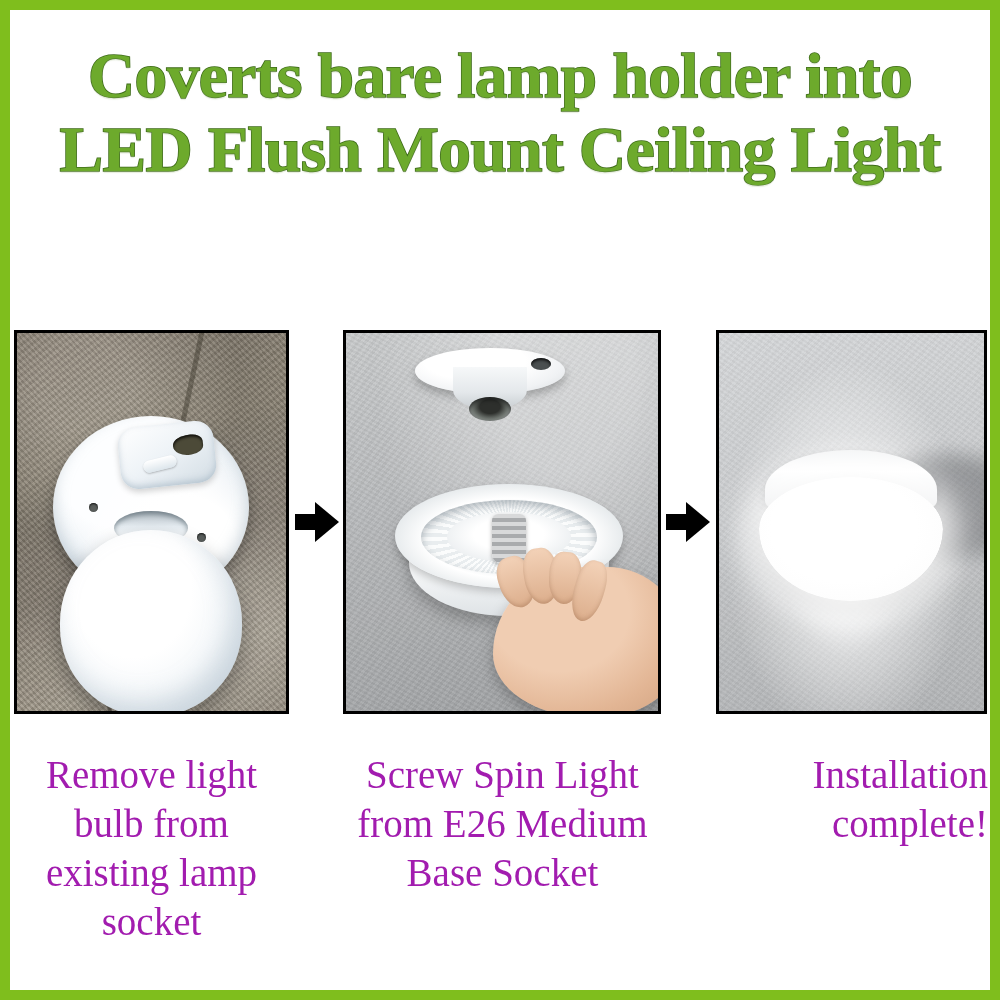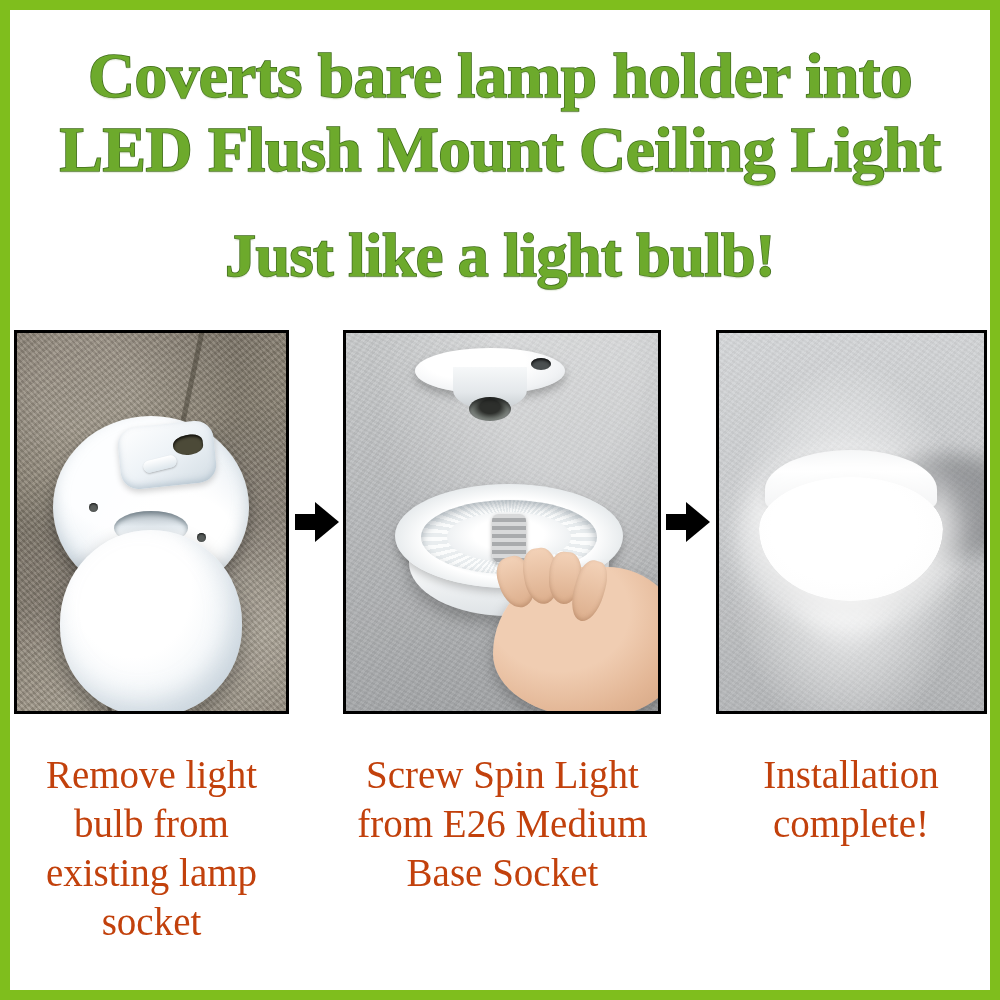--- a/index.html
+++ b/index.html
@@ -398,37 +398,36 @@
     top: 740px;
     display: flex;
     align-items: flex-start;
     padding: 0 2px;
     box-sizing: border-box;
   }
   .cap {
     font-family: "Liberation Serif", "DejaVu Serif", serif;
     font-size: 39px;
     line-height: 49px;
-    color: #c2410c;
+    color: #a21caf;
     text-align: center;
   }
   .cap-1 { width: 283px; }
   .cap-gap { width: 52px; }
   .cap-2 { width: 325px; }
-  .cap-3 { width: 278px; }
+  .cap-3 { width: 278px; text-align: right; }
 </style>
 </head>
 <body>
 
 <div id="infographic">
 
   <div class="headline">
     <div class="headline-line hl-1">Coverts bare lamp holder into</div>
     <div class="headline-line hl-2">LED Flush Mount Ceiling Light</div>
-    <div class="headline-line hl-3">Just like a light bulb!</div>
   </div>
 
   <div class="steps">
 
     <div class="step step-1">
       <div class="photo photo-1">
         <div class="p1-bg"></div>
         <div class="p1-crack p1-crack-a"></div>
         <div class="p1-crack p1-crack-b"></div>
         <div class="p1-plate"></div>

